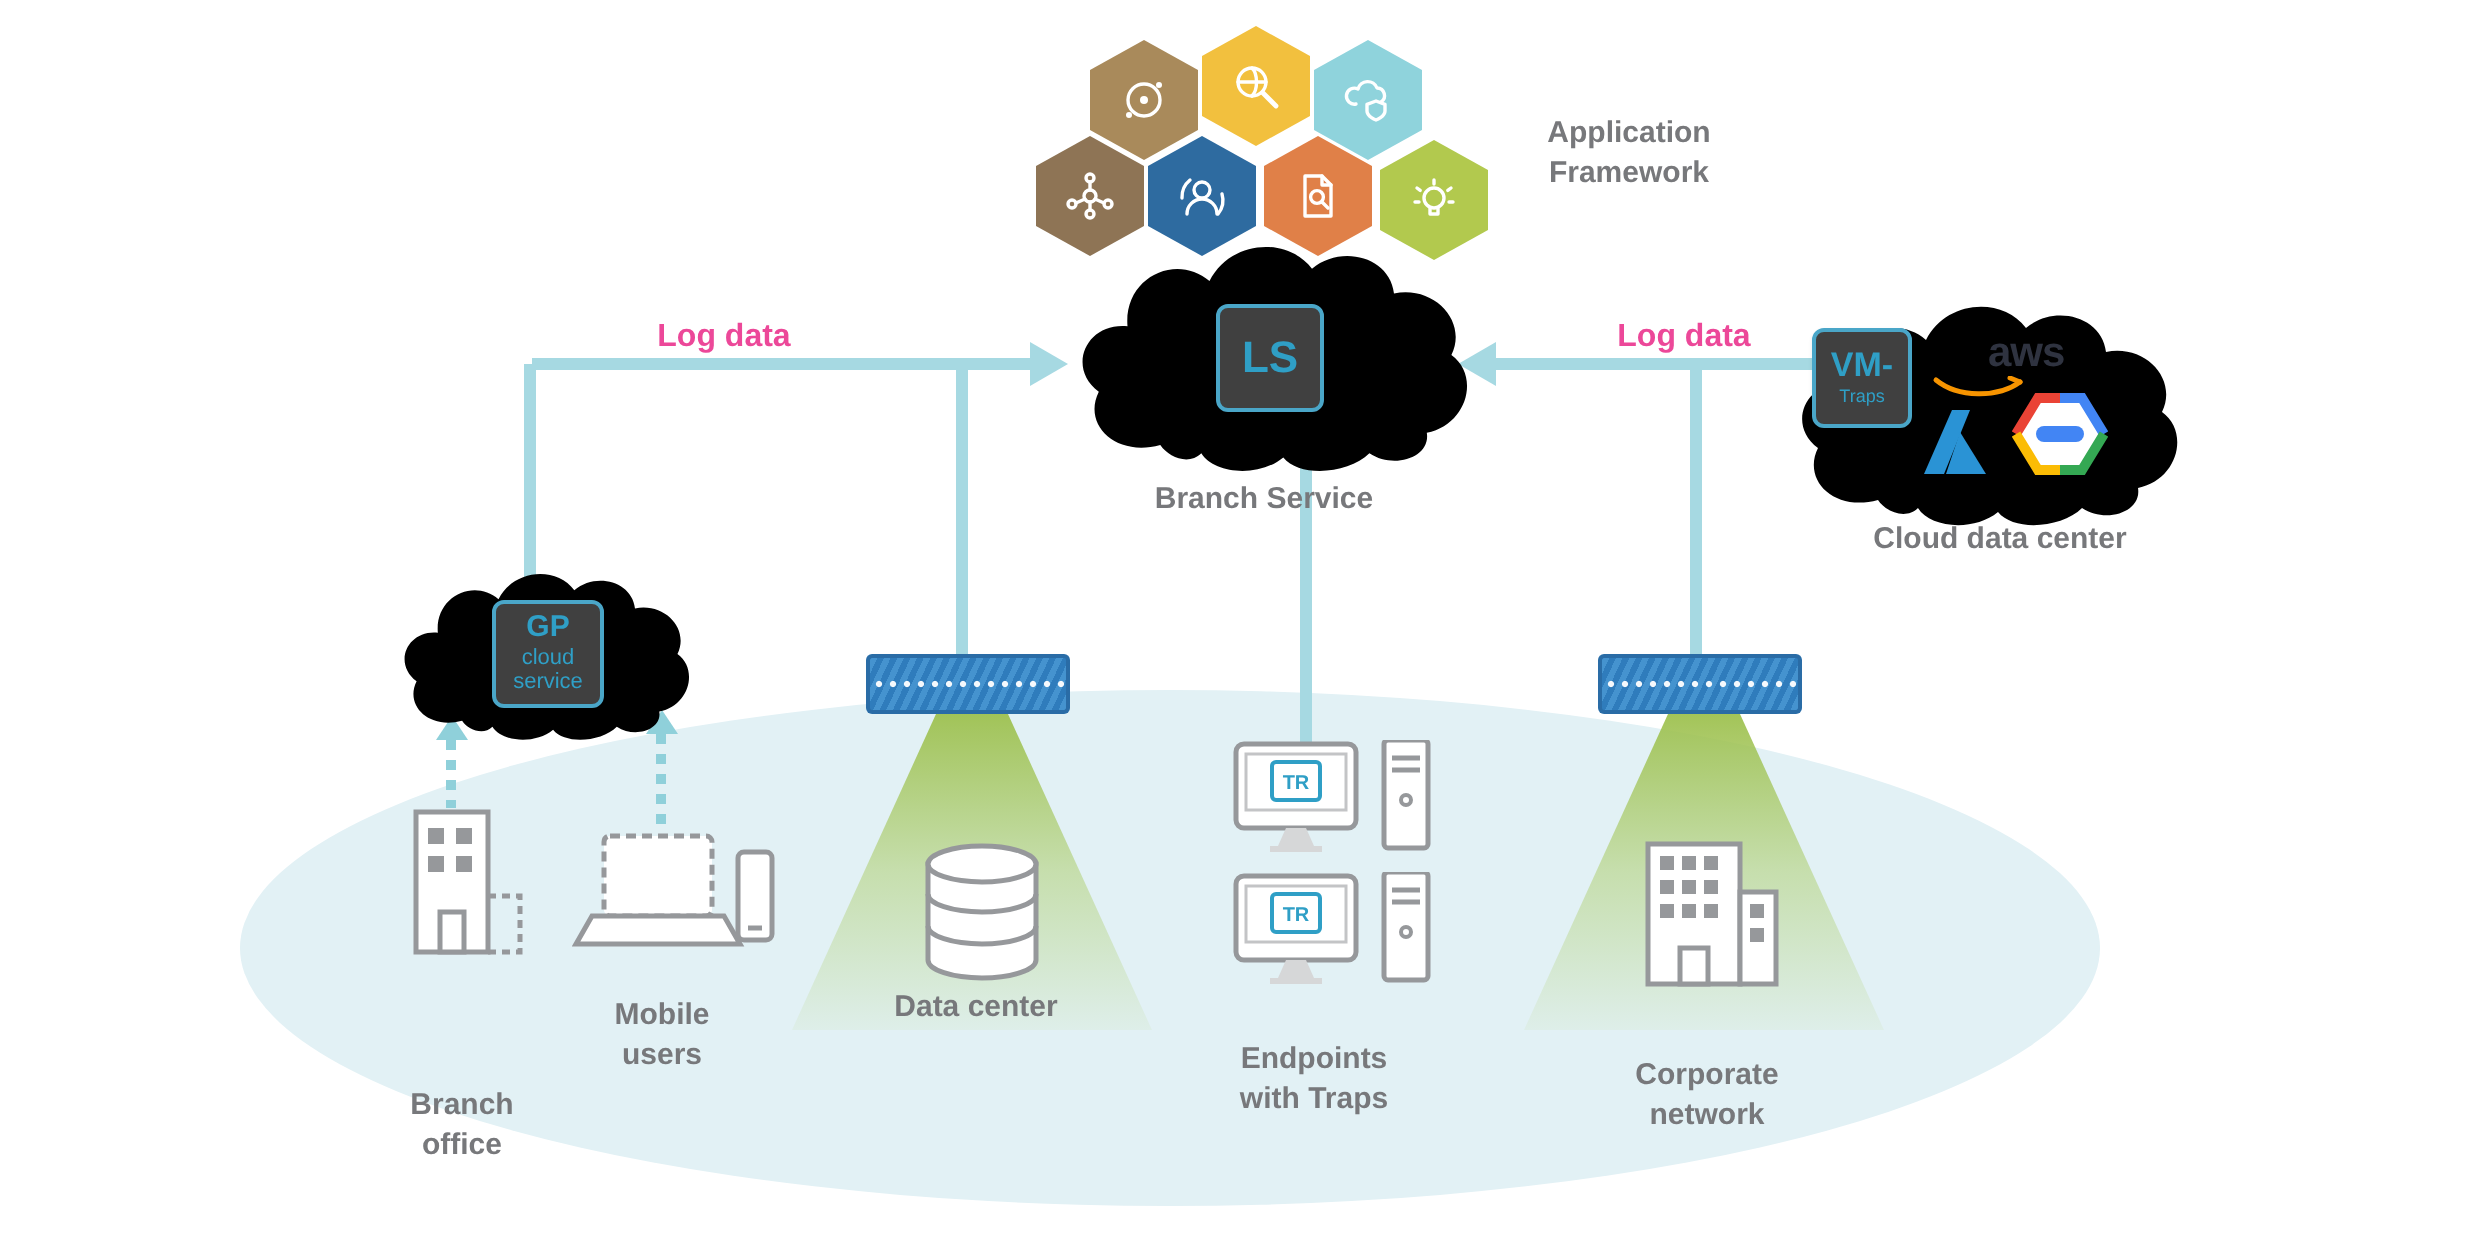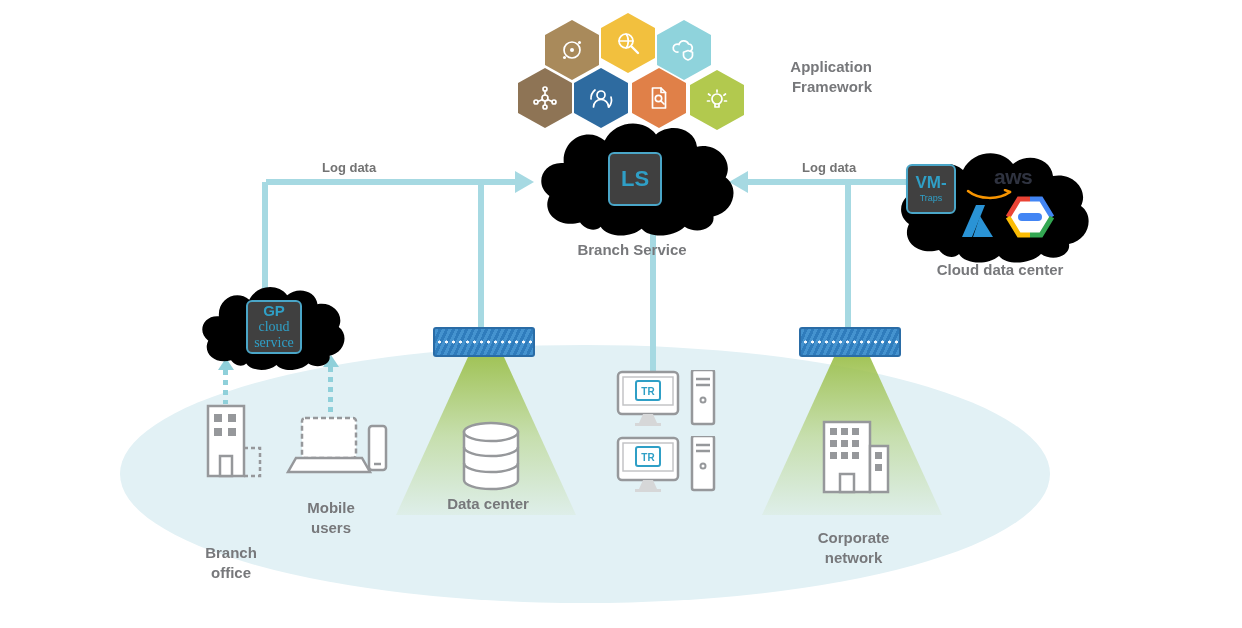--- a/index.html
+++ b/index.html
@@ -22,44 +22,44 @@
     border-right:19px solid #a6d9e2; }
   .dash-v { position:absolute; width:5px;
     background:repeating-linear-gradient(to bottom,#8fd0da 0 5px,transparent 5px 10px); }
   .arrow-up { position:absolute; width:0; height:0;
     border-left:8px solid transparent; border-right:8px solid transparent;
     border-bottom:12px solid #8fd0da; }
 
   
   .label { position:absolute; color:#77787b; font-weight:bold; font-size:15px;
     text-align:center; line-height:1.3; }
-  .label-left { text-align:right; }
-  .logdata { position:absolute; color:#737373; font-weight:bold; font-size:13px;
-    }
+  .label-left { text-align:center; }
+  .logdata { position:absolute; color:#ec4899; font-weight:bold; font-size:16px;
+    text-align:center; }
 
   
   .cloud { position:absolute; overflow:visible; }
 
   
   .hex { position:absolute; width:54px; height:60px;
     clip-path:polygon(50% 0,100% 25%,100% 75%,50% 100%,0 75%,0 25%);
     display:flex; align-items:center; justify-content:center; }
   .hex svg { stroke:#ffffff; fill:none; stroke-width:1.7; stroke-linecap:round; stroke-linejoin:round; }
   .hex-1 { background:#a98a5b; } .hex-2 { background:#f2c03e; } .hex-3 { background:#8fd3dc; }
   .hex-4 { background:#8e7455; } .hex-5 { background:#2e6ba0; } .hex-6 { background:#e08048; }
   .hex-7 { background:#b2c94e; }
 
   
   .badge { position:absolute; background:#404040; border:2.5px solid #4aa6c8; border-radius:6px;
     display:flex; flex-direction:column; align-items:center; justify-content:center;
     color:#2f9fc6; box-shadow:0 1px 2px rgba(0,0,0,0.08); }
   .ls-badge { left:608px; top:152px; width:50px; height:50px; font-size:22px; font-weight:bold; }
   .gp-badge { left:246px; top:300px; width:52px; height:50px; }
   .gp-badge .big { font-size:15px; font-weight:bold; line-height:1.1; }
-  .gp-badge .small { font-size:14px; line-height:1.15;font-family:Liberation Serif, serif; }
+  .gp-badge .small { font-size:11px; line-height:1.15; }
   .vm-badge { left:906px; top:164px; width:46px; height:46px; }
   .vm-badge .big { font-size:17px; font-weight:bold; line-height:1.1; }
   .vm-badge .small { font-size:9px; line-height:1.15; }
 
   
   .firewall { position:absolute; width:102px; height:30px; border-radius:3px;
     background-image:
       radial-gradient(circle, rgba(255,255,255,0.95) 1.3px, transparent 1.8px),
       repeating-linear-gradient(115deg, #2f7cbc 0 3px, #4593cf 3px 6px);
     background-size:7px 8px, auto;
@@ -265,20 +265,21 @@
     <rect class="ol" x="2" y="2" width="60" height="42" rx="4"></rect>
     <rect x="7" y="7" width="50" height="28" fill="none" stroke="#c3c4c6" stroke-width="1.5"></rect>
     <rect x="20" y="11" width="24" height="19" rx="2" fill="#fff" stroke="#2f9fc6" stroke-width="2"></rect>
     <text class="tr-text" x="32" y="24.5" text-anchor="middle">TR</text>
     <polygon class="gray" points="27,44 37,44 41,53 23,53"></polygon>
     <rect class="gray" x="19" y="53" width="26" height="3"></rect>
     <rect class="ol" x="76" y="0" width="22" height="54" rx="2"></rect>
     <path class="ln" d="M80 9 H94 M80 15 H94" stroke-width="2"></path>
     <circle cx="87" cy="30" r="2.5" fill="none" stroke="#96989b" stroke-width="2"></circle>
   </svg>
+  <div class="label" style="left:612px; top:520px; width:90px;">Endpoints with Traps</div>
 
   <svg class="icon-svg" style="left:814px; top:418px;" width="84" height="78" viewBox="0 0 84 78">
     <rect class="ol" x="10" y="4" width="46" height="70"></rect>
     <rect class="win" x="16" y="10" width="7" height="7"></rect>
       <rect class="win" x="27" y="10" width="7" height="7"></rect>
       <rect class="win" x="38" y="10" width="7" height="7"></rect>
     <rect class="win" x="16" y="22" width="7" height="7"></rect>
       <rect class="win" x="27" y="22" width="7" height="7"></rect>
       <rect class="win" x="38" y="22" width="7" height="7"></rect>
     <rect class="win" x="16" y="34" width="7" height="7"></rect>

